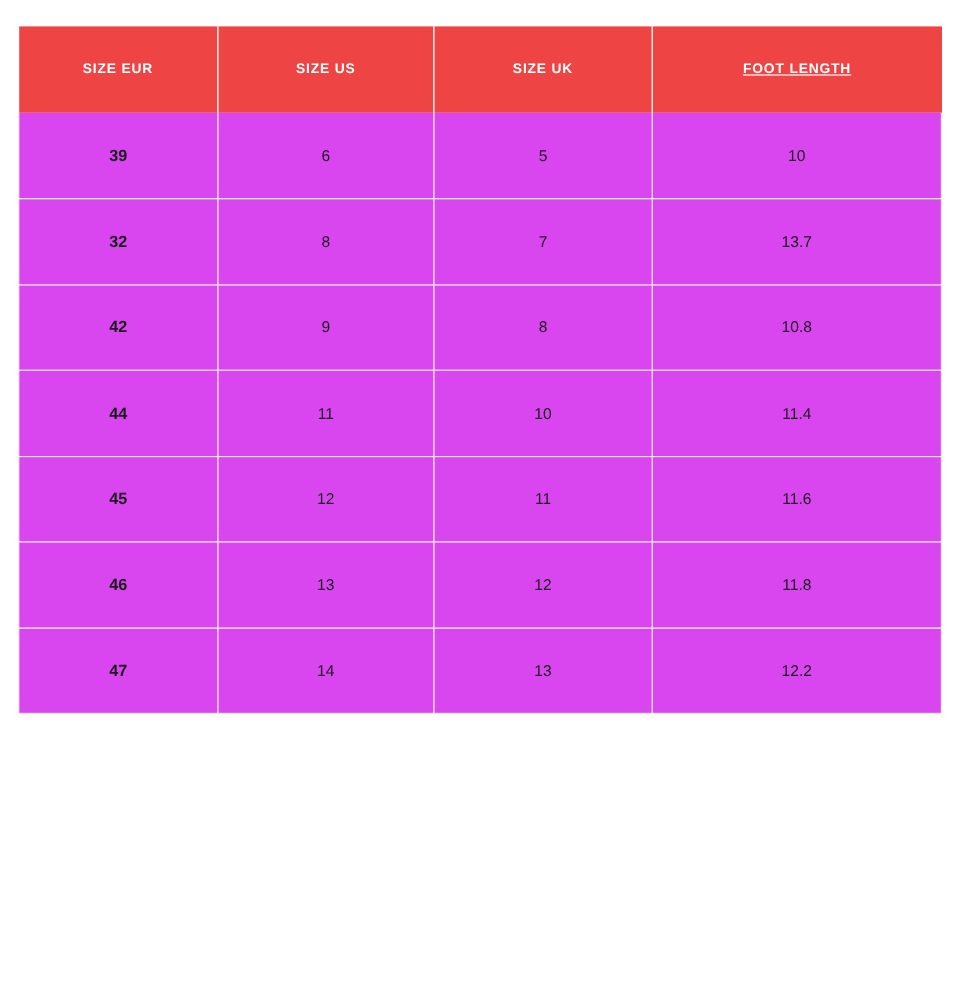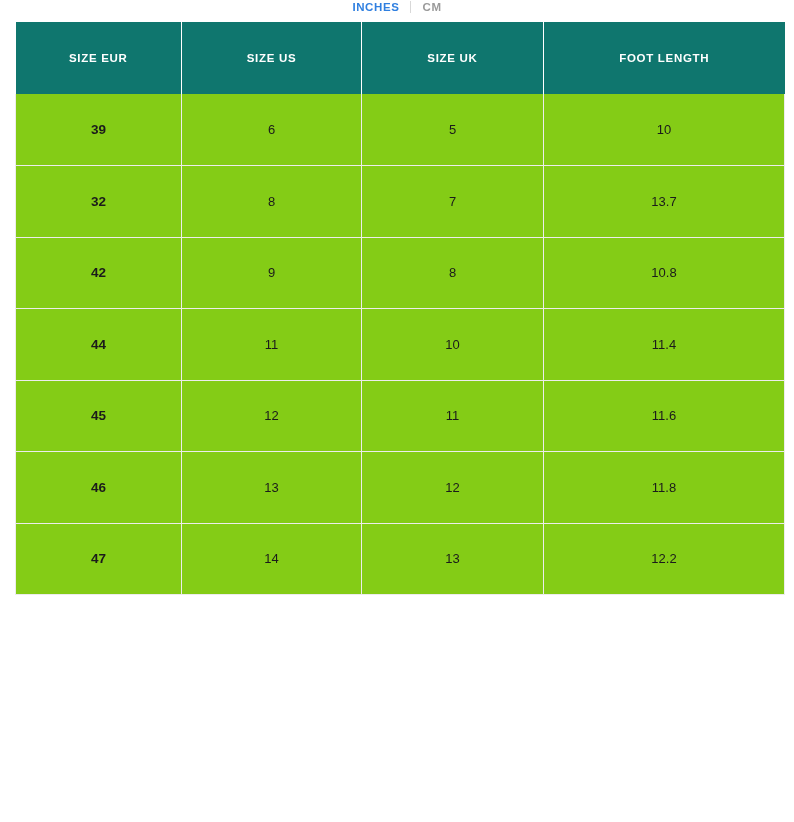--- a/index.html
+++ b/index.html
@@ -60,62 +60,57 @@
     width: 769px;
     border-collapse: collapse;
     table-layout: fixed;
   }
   table.size-table col.c0 { width: 166px; }
   table.size-table col.c1 { width: 180px; }
   table.size-table col.c2 { width: 182px; }
   table.size-table col.c3 { width: 241px; }
 
   thead th {
-    background: #0f766e;
+    background: #ef4444;
     color: #ffffff;
     font-size: 11.5px;
     font-weight: bold;
     letter-spacing: 0.7px;
     height: 72px;
     text-align: center;
     vertical-align: middle;
     border-right: 1px solid #ffffff;
     padding: 0;
   }
-  thead th:last-child { border-right: none; }
+  thead th:last-child { border-right: none; text-decoration: underline; }
 
   tbody td {
     height: 71.5px;
     text-align: center;
     vertical-align: middle;
     font-size: 13px;
     color: #1b1b1b;
-    background: #84cc16;
+    background: #d946ef;
     border-right: 1px solid #ececec;
     border-bottom: 1px solid #ececec;
     padding: 0;
   }
   tbody tr td:first-child {
     border-left: 1px solid #ececec;
     font-weight: bold;
     font-size: 13.5px;
   }
   tbody td:last-child { border-right: 1px solid #ececec; }
   tbody tr:last-child td { border-bottom: 1px solid #ececec; }
 </style>
 </head>
 <body>
 
 <div class="page">
 
-  <div class="unit-toggle">
-    <span class="unit-option active">INCHES</span>
-    <span class="unit-divider"></span>
-    <span class="unit-option inactive">CM</span>
-  </div>
 
   <div class="table-wrap">
     <table class="size-table">
       <colgroup>
         <col class="c0">
           <col class="c1">
           <col class="c2">
           <col class="c3">
       </colgroup>
       <thead>

